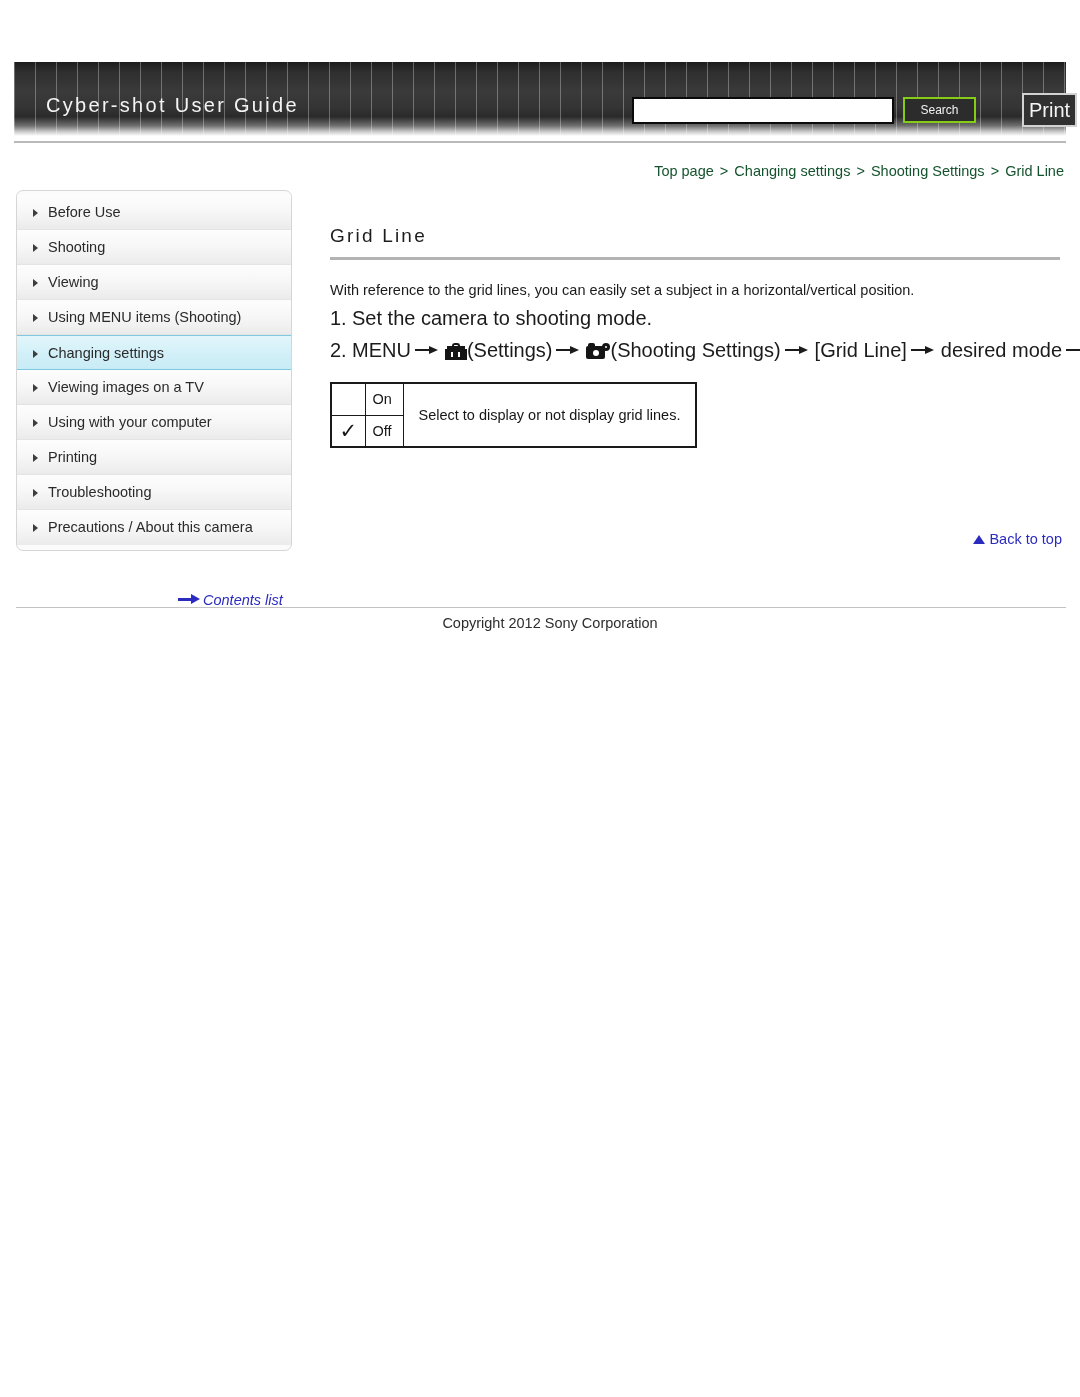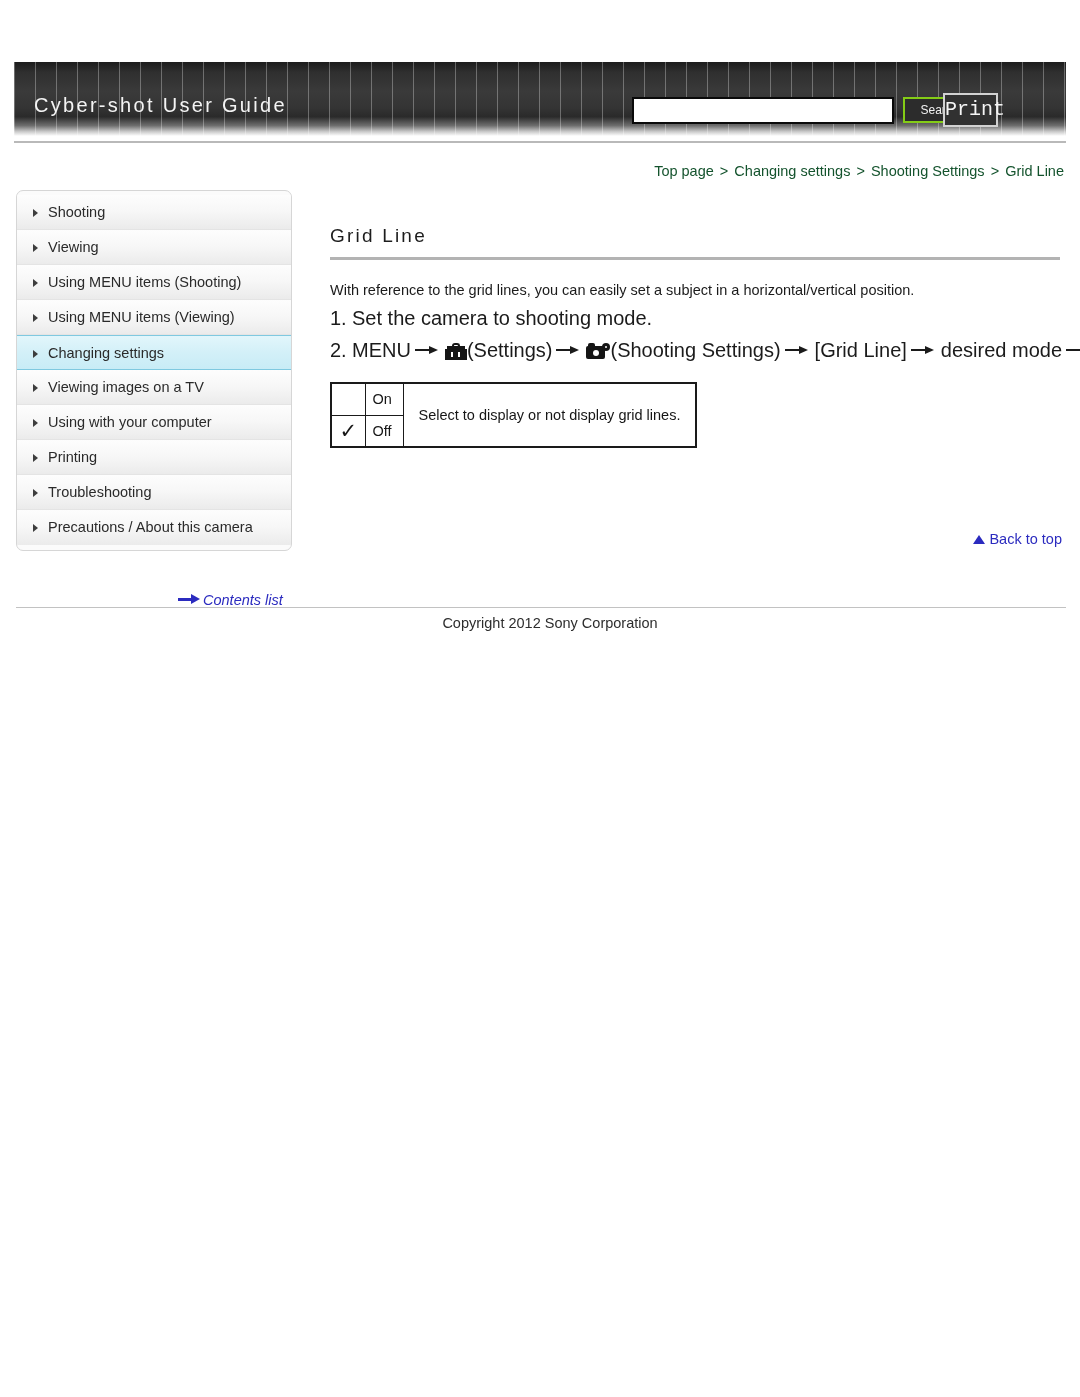--- a/index.html
+++ b/index.html
@@ -27,21 +27,21 @@
     overflow: hidden;
   }
   #header-underline {
     position: absolute;
     left: 14px; top: 141px;
     width: 1052px; height: 2px;
     background: #b9b9b9;
   }
   #site-title {
     position: absolute;
-    left: 34px; top: 94px;
+    left: 46px; top: 94px;
     font-size: 20px;
     letter-spacing: 2.3px;
     color: #f4f4f4;
     white-space: nowrap;
     z-index: 5;
   }
 
   #search-input {
     position: absolute;
     left: 632px; top: 97px;
@@ -64,26 +64,26 @@
     color: #f2f2f2;
     font-family: "Liberation Sans", sans-serif;
     font-size: 12px;
     line-height: 22px;
     text-align: center;
     cursor: pointer;
     z-index: 5;
   }
   #print-button {
     position: absolute;
-    left: 943px; top: 93px;
+    left: 1022px; top: 93px;
     width: 55px; height: 34px;
     background: #313131;
     border: 2px solid #d2d2d2;
     color: #f5f5f5;
-    font-family: Liberation Mono, monospace;
+    font-family: Liberation Sans, sans-serif;
     font-size: 20px;
     line-height: 30px;
     text-align: center;
     cursor: pointer;
     z-index: 5;
   }
 
   
   #breadcrumb {
     position: absolute;
@@ -357,33 +357,33 @@
   <span class="crumb">Changing settings</span>
   <span class="sep">&gt;</span>
   <span class="crumb">Shooting Settings</span>
   <span class="sep">&gt;</span>
   <span class="crumb">Grid Line</span>
 </div>
 
 <div id="sidebar">
   <div class="nav-item">
     <span class="tri"></span>
+    <span>Before Use</span>
+  </div>
+  <div class="nav-item">
+    <span class="tri"></span>
     <span>Shooting</span>
   </div>
   <div class="nav-item">
     <span class="tri"></span>
     <span>Viewing</span>
   </div>
   <div class="nav-item">
     <span class="tri"></span>
     <span>Using MENU items (Shooting)</span>
-  </div>
-  <div class="nav-item">
-    <span class="tri"></span>
-    <span>Using MENU items (Viewing)</span>
   </div>
   <div class="nav-item active">
     <span class="tri"></span>
     <span>Changing settings</span>
   </div>
   <div class="nav-item">
     <span class="tri"></span>
     <span>Viewing images on a TV</span>
   </div>
   <div class="nav-item">

